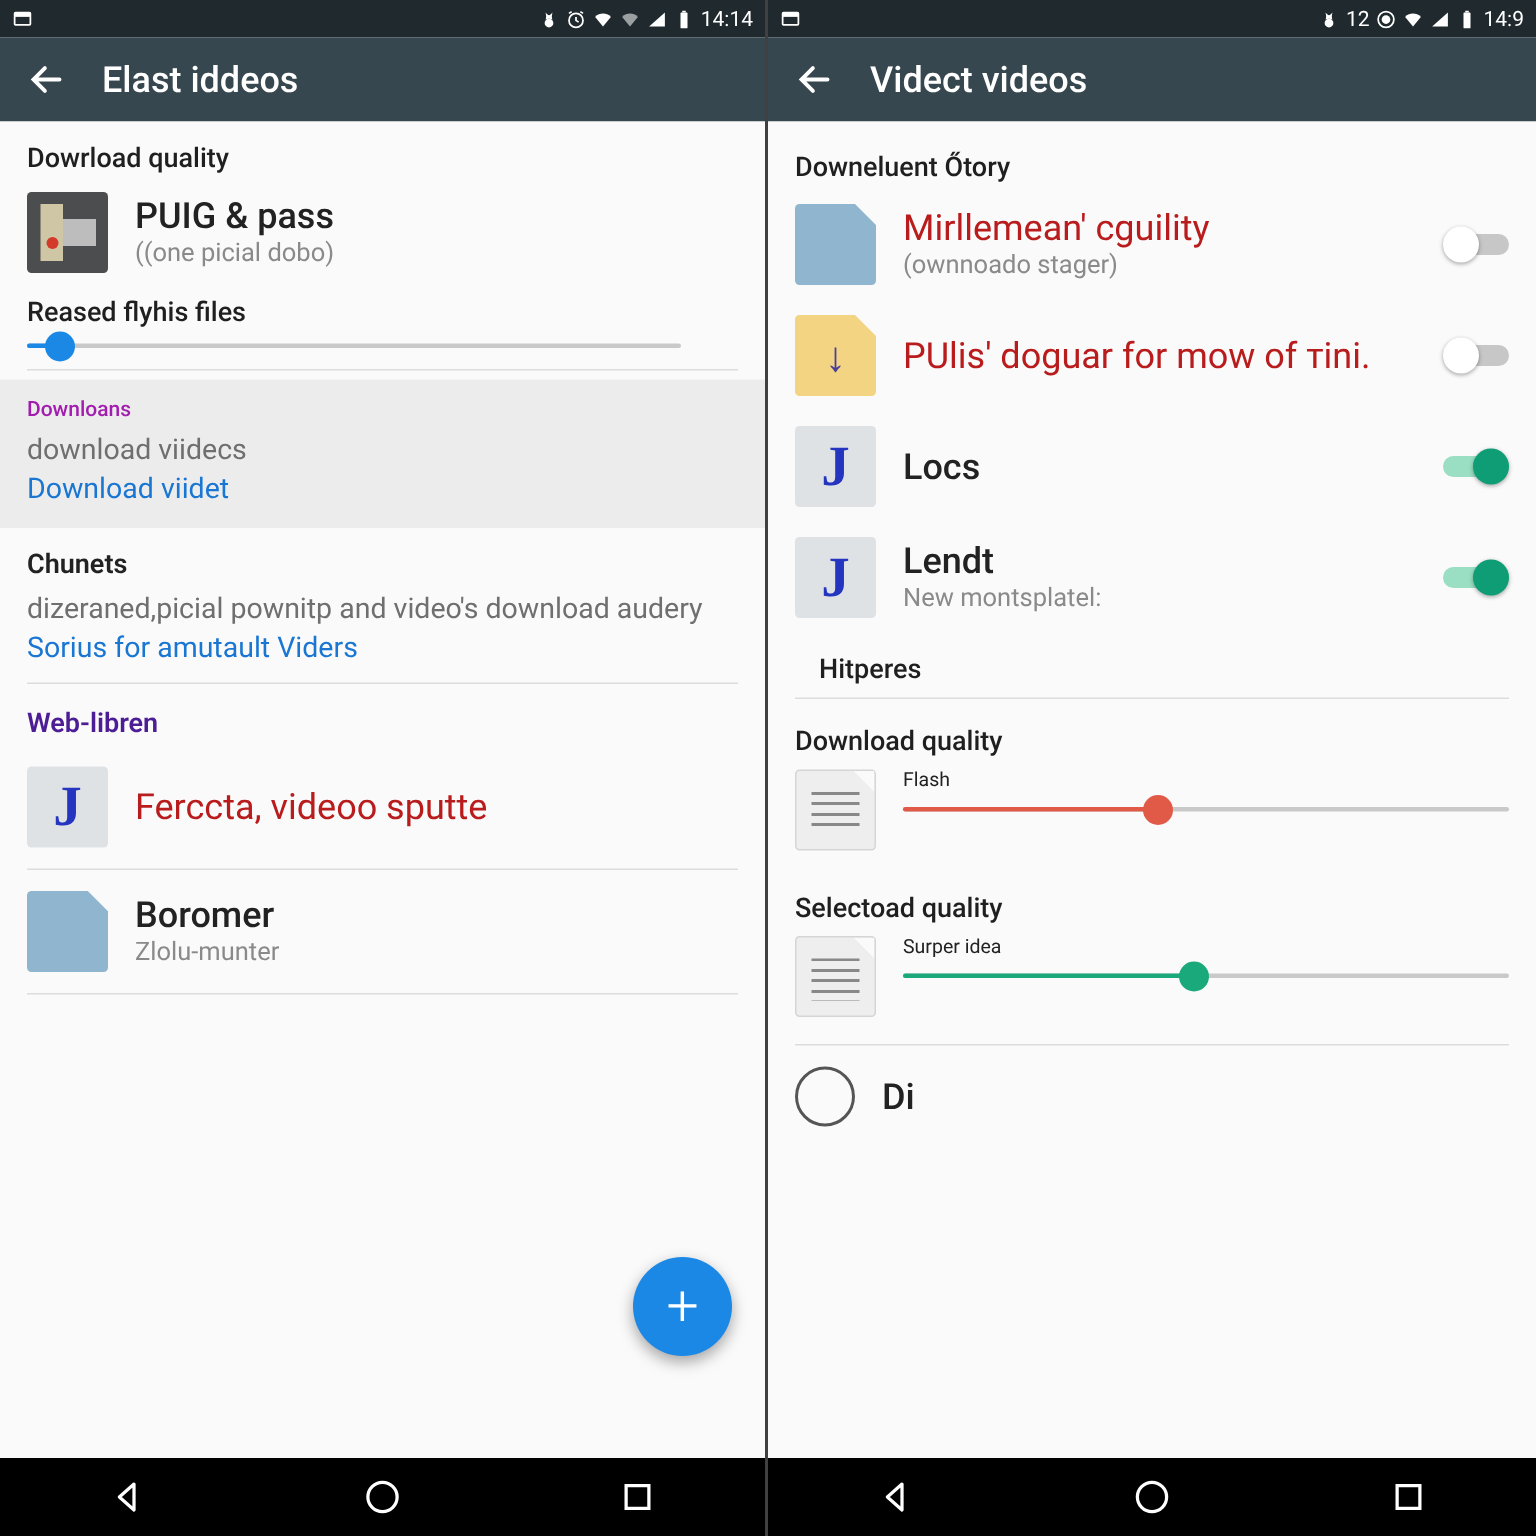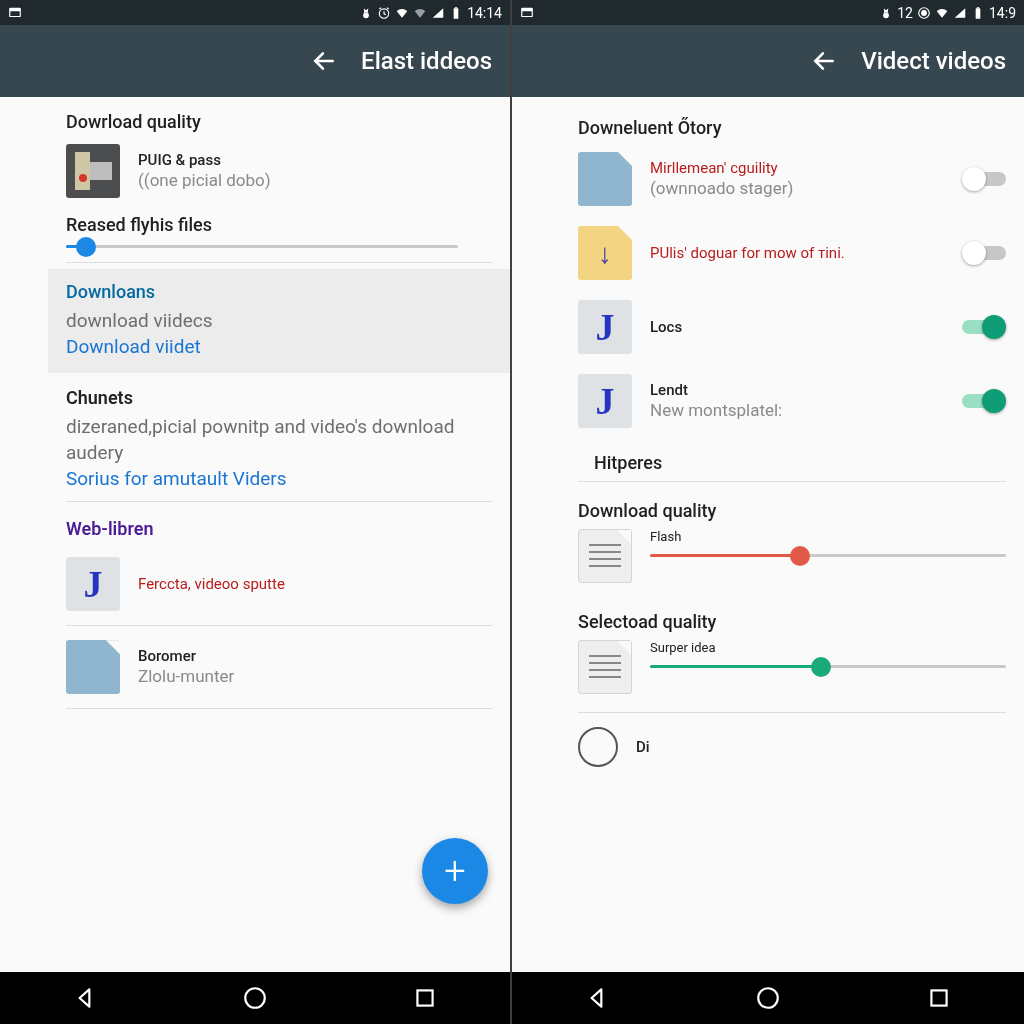--- a/index.html
+++ b/index.html
@@ -27,37 +27,35 @@
     display: flex;
     align-items: center;
     justify-content: space-between;
     padding: 0 8px;
     font-size: 14px;
   }
   .status-left { display:flex; align-items:center; gap:6px; }
   .status-right { display:flex; align-items:center; gap:4px; }
   .status-ic { width:14px; height:14px; display:inline-block; }
   .app-bar {
-    height: 72px;
+    height: 56px;
     background: #37474f;
     color: #fff;
     display: flex;
     align-items: center;
     padding: 0 18px;
     gap: 24px;
-    justify-content: flex-end;
   }
   .app-bar .back { width:26px; height:26px; }
   .app-title { font-size: 24px; font-weight: 500; }
   .content {
     flex: 1;
     overflow: hidden;
     background: #fafafa;
     position: relative;
-    margin-left: 48px;
   }
   .section-title {
     font-size: 18px;
     color: #1f1f1f;
     padding: 14px 18px 4px;
     font-weight: 500;
   }
   .section-title.small { font-size:18px; font-weight:600; color:#4c1d95; padding:12px 18px 8px; }
   .row { display:flex; align-items:center; padding: 8px 18px; gap:18px; }
   .row2 { display:flex; align-items:center; padding: 10px 18px; gap:18px; }
@@ -90,39 +88,39 @@
     content:""; position:absolute; left:10px; right:10px; top:14px; bottom:10px;
     background: repeating-linear-gradient(#888 0 2px, transparent 2px 7px);
   }
   .thumb-doc-lines::after{
     content:""; position:absolute; right:0; top:0; width:14px; height:14px; background:#fafafa;
     clip-path: polygon(0 0,100% 100%,100% 0);
   }
   .thumb-j { background:#dfe2e4; display:flex; align-items:center; justify-content:center; }
   .j-glyph { font-family: 'Brush Script MT', cursive; font-size:38px; font-weight:700; color:#2535c0; }
   .titles { flex:1; min-width:0; }
-  .t-main { font-size:15px; color:#222; font-weight:500; line-height:1.25; }
+  .t-main { font-size:24px; color:#222; font-weight:500; line-height:1.25; }
   .t-main.grey { color:#b91c1c; font-weight:400; }
   .t-sub { font-size:17px; color:#8a8a8a; line-height:1.25; }
   .slider-wrap { padding: 6px 18px 10px; }
   .slider-track {
     height:3px; background:#c9c9c9; border-radius:3px; position:relative; width:92%;
   }
   .slider-track .fill { position:absolute; left:0; top:0; bottom:0; border-radius:3px; }
   .slider-track .knob {
     position:absolute; top:50%; width:20px; height:20px; border-radius:50%; transform:translate(-50%,-50%);
   }
   .fill-blue { background:#1b88e6; }
   .knob-blue { background:#1b88e6; }
   .fill-red  { background:#e15a47; }
   .knob-red  { background:#e15a47; }
   .fill-green{ background:#1aa97a; }
   .knob-green{ background:#1aa97a; }
   .block-grey { background:#ececec; padding:12px 18px 14px; margin-top:6px; }
-  .block-grey .hd { font-size:18px; font-weight:500; color:#0369a1; margin-bottom:6px;}
+  .block-grey .hd { font-size:14px; font-weight:500; color:#a21caf; margin-bottom:6px;}
   .link-grey { font-size:19px; color:#6f6f6f; line-height:1.35; }
   .link-blue { font-size:19px; color:#1976d2; line-height:1.35; }
   .plain-block { padding: 14px 18px 6px; }
   .plain-block .hd { font-size:18px; font-weight:600; color:#222; margin-bottom:6px;}
   .divider { height:1px; background:#dcdcdc; margin: 4px 18px; }
   .switch {
     width:44px; height:24px; position:relative; flex-shrink:0;
   }
   .switch .track{
     position:absolute; left:0; right:0; top:5px; height:14px; border-radius:10px; background:#c7c7c7;

